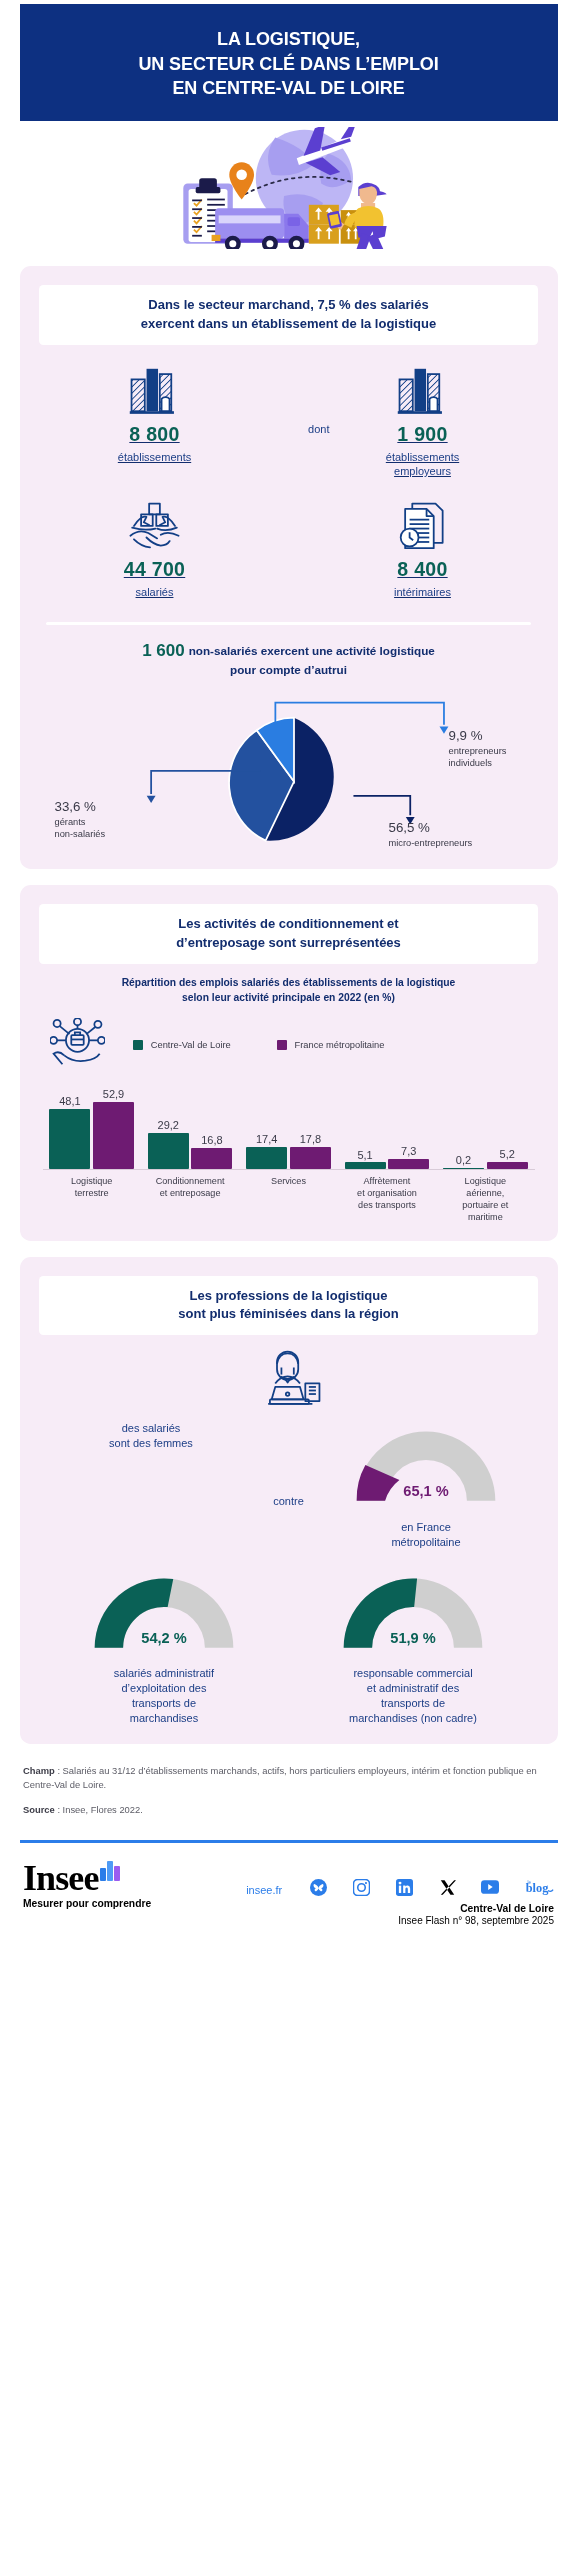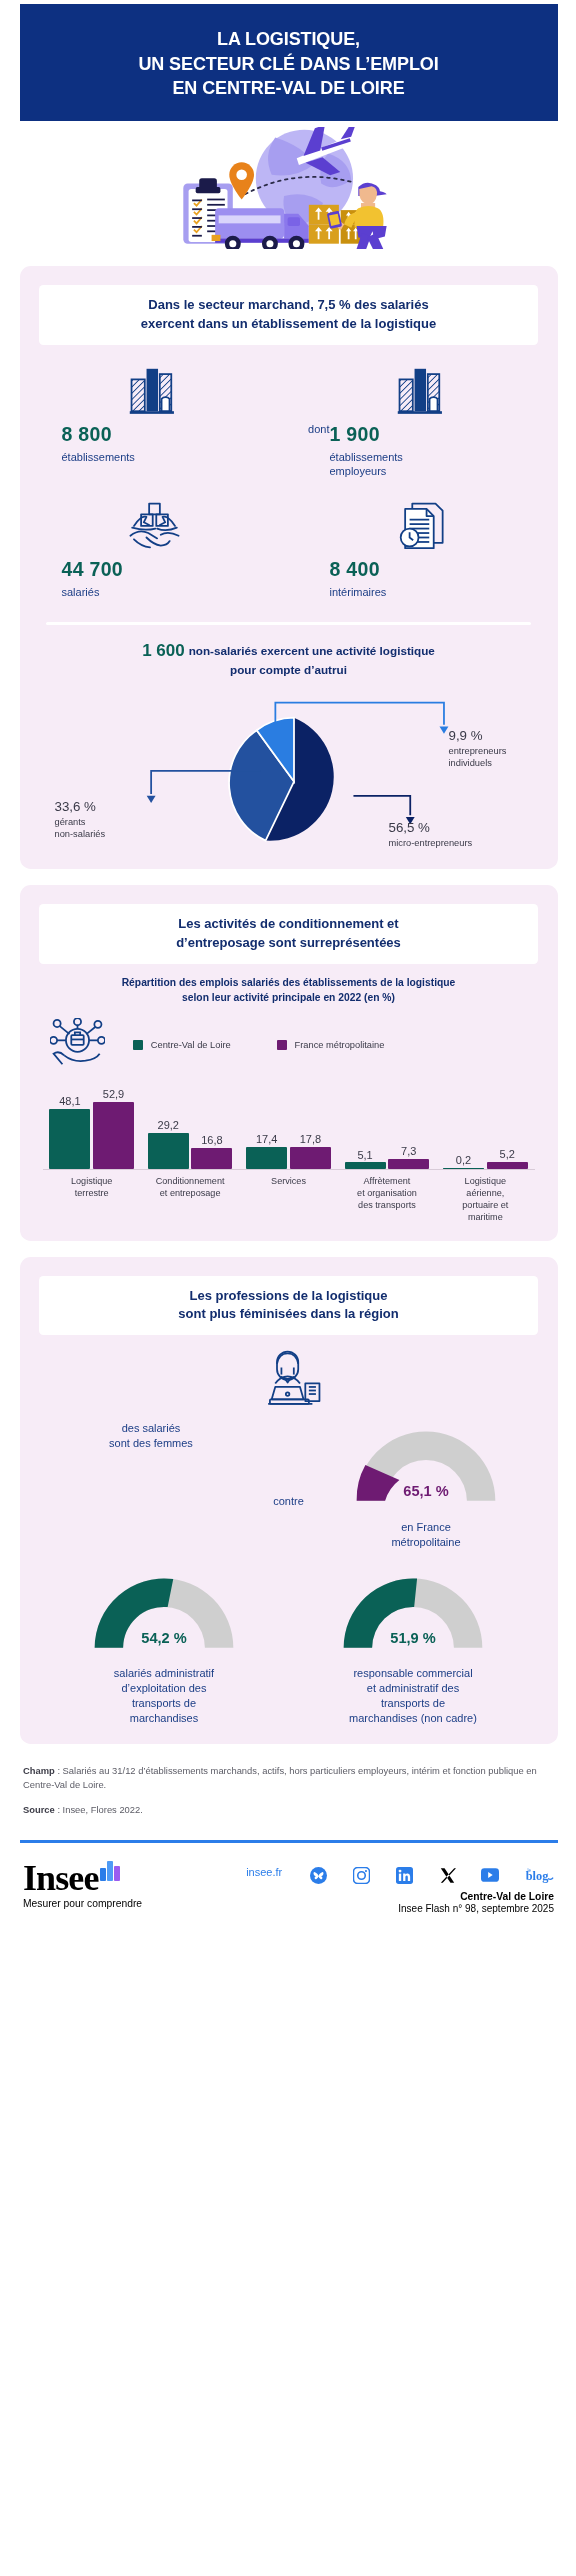--- a/index.html
+++ b/index.html
@@ -57,20 +57,22 @@
 
   
   .stats-row {
     display: flex;
     align-items: flex-start;
     justify-content: center;
     margin-top: 19.5px;
   }
   .stat {
     width: 186px;
+    text-align: center;
+    text-decoration: underline;
   }
   .stat .icon { height: 51px; display: flex; align-items: flex-end; justify-content: center; }
   .stat .value {
     color: #0a6156;
     font-size: 19.5px;
     font-weight: bold;
     margin-top: 8px;
     letter-spacing: 0.3px;
   }
   .stat .label {
@@ -195,23 +197,23 @@
     font-weight: bold;
     font-size: 36px;
     color: #000000;
     letter-spacing: -0.9px;
     line-height: 0.96;
     display: inline-block;
   }
   .logo-row { display: flex; align-items: flex-start; }
   .logo-bars { display: flex; align-items: flex-end; gap: 1.8px; margin-left: 1.8px; margin-bottom: 6.2px; }
   .logo-bars i { display: block; width: 5.3px; border-radius: 0.9px; }
-  .tagline { font-size: 10.3px; color: #000; margin-top: 2.7px; }
+  .tagline { font-size: 10.3px; color: #000; margin-top: 2.7px; font-weight: bold; }
   .footer-right { flex: 1; text-align: right; padding-top: 5.3px; }
-  .social { display: flex; align-items: flex-start; justify-content: flex-end; gap: 25px; }
+  .social { display: flex; align-items: flex-end; justify-content: flex-end; gap: 25px; margin-top: 12px; }
   .social .site { font-size: 11px; color: #2b7de9; font-weight: normal; margin-right: 1.8px; }
   .soc { width: 18px; height: 18px; display: inline-flex; align-items: center; justify-content: center; }
   .foot-region { font-size: 10.3px; font-weight: bold; color: #000; margin-top: 6.2px; }
   .foot-ref { font-size: 10px; color: #000; margin-top: 1.8px; }
 </style>
 </head>
 <body>
 
 <div class="page">
 

